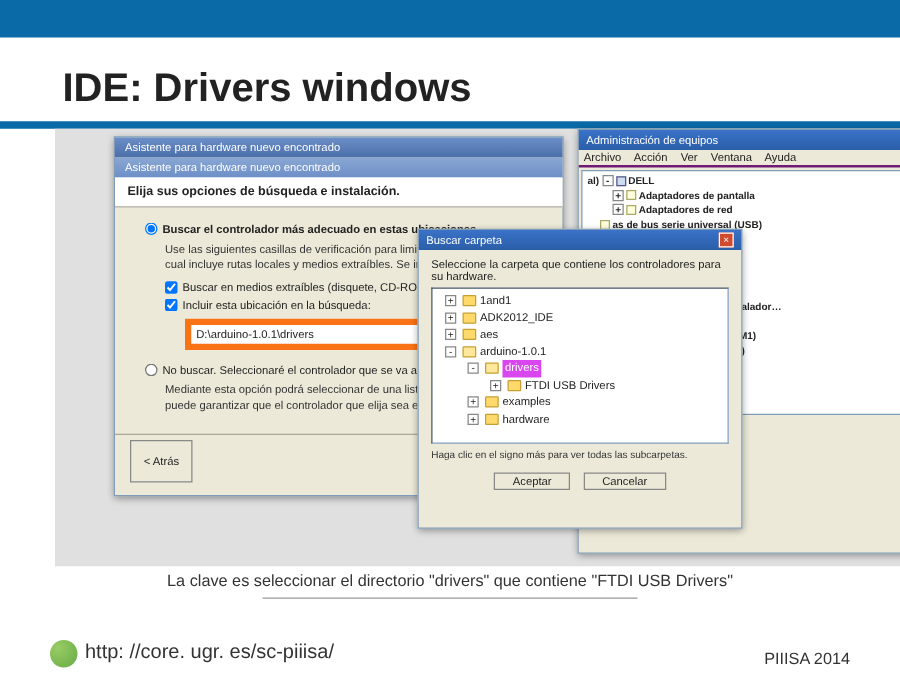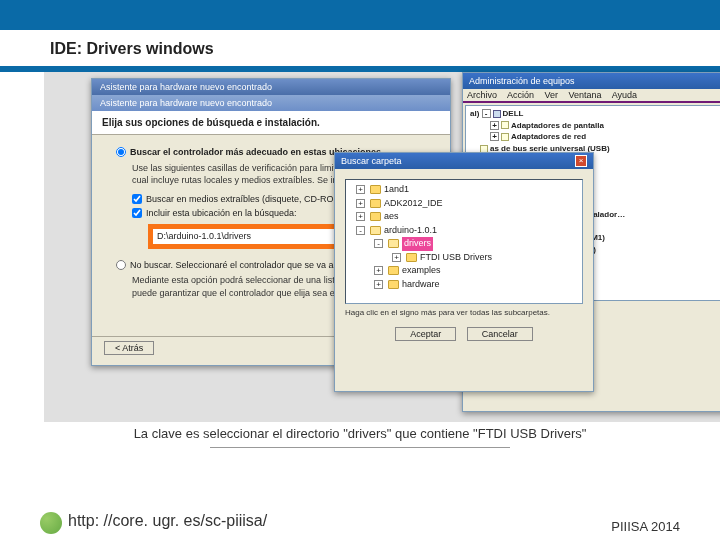--- a/index.html
+++ b/index.html
@@ -1,54 +1,54 @@
 <!DOCTYPE html>
 <html><head>
 <meta charset="utf-8">
 <style>
   * { box-sizing: border-box; font-family: Tahoma, Arial, sans-serif; }
   body { margin: 0; width: 720px; height: 540px; background: #fff; position: relative; overflow: hidden; }
   .topbar { width: 100%; height: 30px; background: #0a6aa7; }
-  .slide-title { font-size: 16px; font-weight: bold; color: #222; padding: 10px 0 8px 50px; }
+  .slide-title { font-size: 32px; font-weight: bold; color: #222; padding: 10px 0 8px 50px; margin-top: 12px; }
   .accent { width: 100%; height: 6px; background: #0a6aa7; }
   .stage { position: relative; width: 100%; height: 350px; background: #e0e0e0; font-size: 9px; color: #222; margin-left: 44px; }
 
   .win { position: absolute; background: #ece9d8; border: 1px solid #7f9db9; box-shadow: 0 2px 6px rgba(0,0,0,0.4); }
   .win-title { background: linear-gradient(#3b72c8,#2a5ea8); color: #fff; padding: 2px 6px; font-size: 9px; display: flex; justify-content: space-between; align-items: center; }
   .win-x { width: 12px; height: 12px; background: #d04a2e; border: 1px solid #fff; font-size: 8px; line-height: 10px; text-align: center; }
   .menu { background: #ece9d8; border-bottom: 2px solid #701a75; padding: 1px 4px; font-size: 9px; }
   .menu span { margin-right: 8px; }
 
   .wiz { left: 47px; top: 6px; width: 360px; height: 288px; z-index: 1; }
   .wiz-h { background: #fff; padding: 6px 10px; border-bottom: 1px solid #aca899; font-size: 9px; }
   .wiz-h b { font-size: 10px; }
   .wiz-head { background: linear-gradient(#6d8fc8,#4a6ea8); color: #fff; font-size: 9px; padding: 3px 8px; }
   .wiz-body { padding: 8px 16px; font-size: 9px; line-height: 1.4; }
   .radio { display: flex; gap: 4px; margin: 3px 0 3px 8px; align-items: flex-start; }
   .radio input { margin: 1px 0 0 0; flex: none; width: 10px; height: 10px; }
   .check { display: flex; gap: 4px; margin: 2px 0 2px 24px; align-items: flex-start; }
   .check input { margin: 1px 0 0 0; flex: none; width: 10px; height: 10px; }
   .path { margin: 2px 0 0 40px; border: 5px solid #f97316; background: #fff; padding: 1px 4px; font-size: 9px; width: 200px; display: inline-block; }
   .wiz-ft { position: absolute; bottom: 6px; left: 0; right: 0; padding: 4px 12px; border-top: 1px solid #aca899; text-align: left; }
-  .btn { background: #ece9d8; border: 1px solid #888; padding: 1px 10px; font-size: 9px; display: inline-block; }
+  .btn { background: #ece9d8; border: 1px solid #888; padding: 11px 10px; font-size: 9px; display: inline-block; }
 
   .mmc { right: 22px; top: 0; width: 280px; height: 340px; z-index: 0; }
   .tree { background: #fff; border: 1px solid #7f9db9; margin: 2px; padding: 2px 4px; font-size: 8px; line-height: 1.45; font-weight: bold; }
   .tree-node { white-space: nowrap; }
   .ic { display: inline-block; width: 8px; height: 8px; vertical-align: middle; margin-right: 2px; }
   .ic-pc { background: #cde; border: 1px solid #558; }
   .ic-dev { background: #ffd; border: 1px solid #aa6; }
 
   .dlg { left: 290px; top: 80px; width: 260px; height: 240px; z-index: 2; }
   .dlg-body { padding: 6px 10px; font-size: 9px; }
   .folder-tree { background: #fff; border: 1px inset #7f9db9; height: 125px; margin: 4px 0; padding: 3px 4px; font-size: 9px; line-height: 1.5; overflow: hidden; }
   .folder-tree .row { display: flex; align-items: center; gap: 3px; }
   .fld { display: inline-block; width: 11px; height: 9px; background: #ffd96b; border: 1px solid #c6a032; border-radius: 1px; }
   .fld.o { background: #ffe89b; }
-  .sel { background: #ec4899; color: #fff; padding: 0 2px; }
+  .sel { background: #d946ef; color: #fff; padding: 0 2px; }
   .pm { display: inline-block; width: 9px; height: 9px; border: 1px solid #888; text-align: center; line-height: 7px; font-size: 8px; background: #fff; margin-right: 2px; }
   .dlg-ft { text-align: center; padding: 4px; }
   .dlg-ft .btn { margin: 0 4px; padding: 1px 14px; }
 
   .caption { text-align: center; font-size: 13px; color: #333; margin-top: 4px; padding: 0 40px; }
   .footer { position: absolute; bottom: 6px; left: 0; right: 0; display: flex; justify-content: space-between; align-items: flex-end; padding: 0 40px; font-size: 13px; color: #333; }
   .footer .url { font-size: 16px; }
   .logo { width: 22px; height: 22px; display: inline-block; background: radial-gradient(circle at 30% 30%, #9c6, #6a4); border-radius: 50%; vertical-align: middle; margin-right: 6px; }
   .ul { width: 300px; height: 1px; background: #999; margin: 6px auto 0 auto; }
 </style>
@@ -121,20 +121,21 @@
     </div>
     <div class="wiz-ft"><span class="btn">&lt; Atrás</span></div>
   </div>
 
   <div class="win dlg">
     <div class="win-title">
       <span>Buscar carpeta</span>
       <span class="win-x">×</span>
     </div>
     <div class="dlg-body">
+      <div>Seleccione la carpeta que contiene los controladores para su hardware.</div>
       <div class="folder-tree">
         <div class="row" style="padding-left:6px">
             <span class="pm">+</span>
             <span class="fld"></span>
             <span>1and1</span>
           </div>
         <div class="row" style="padding-left:6px">
             <span class="pm">+</span>
             <span class="fld"></span>
             <span>ADK2012_IDE</span>

